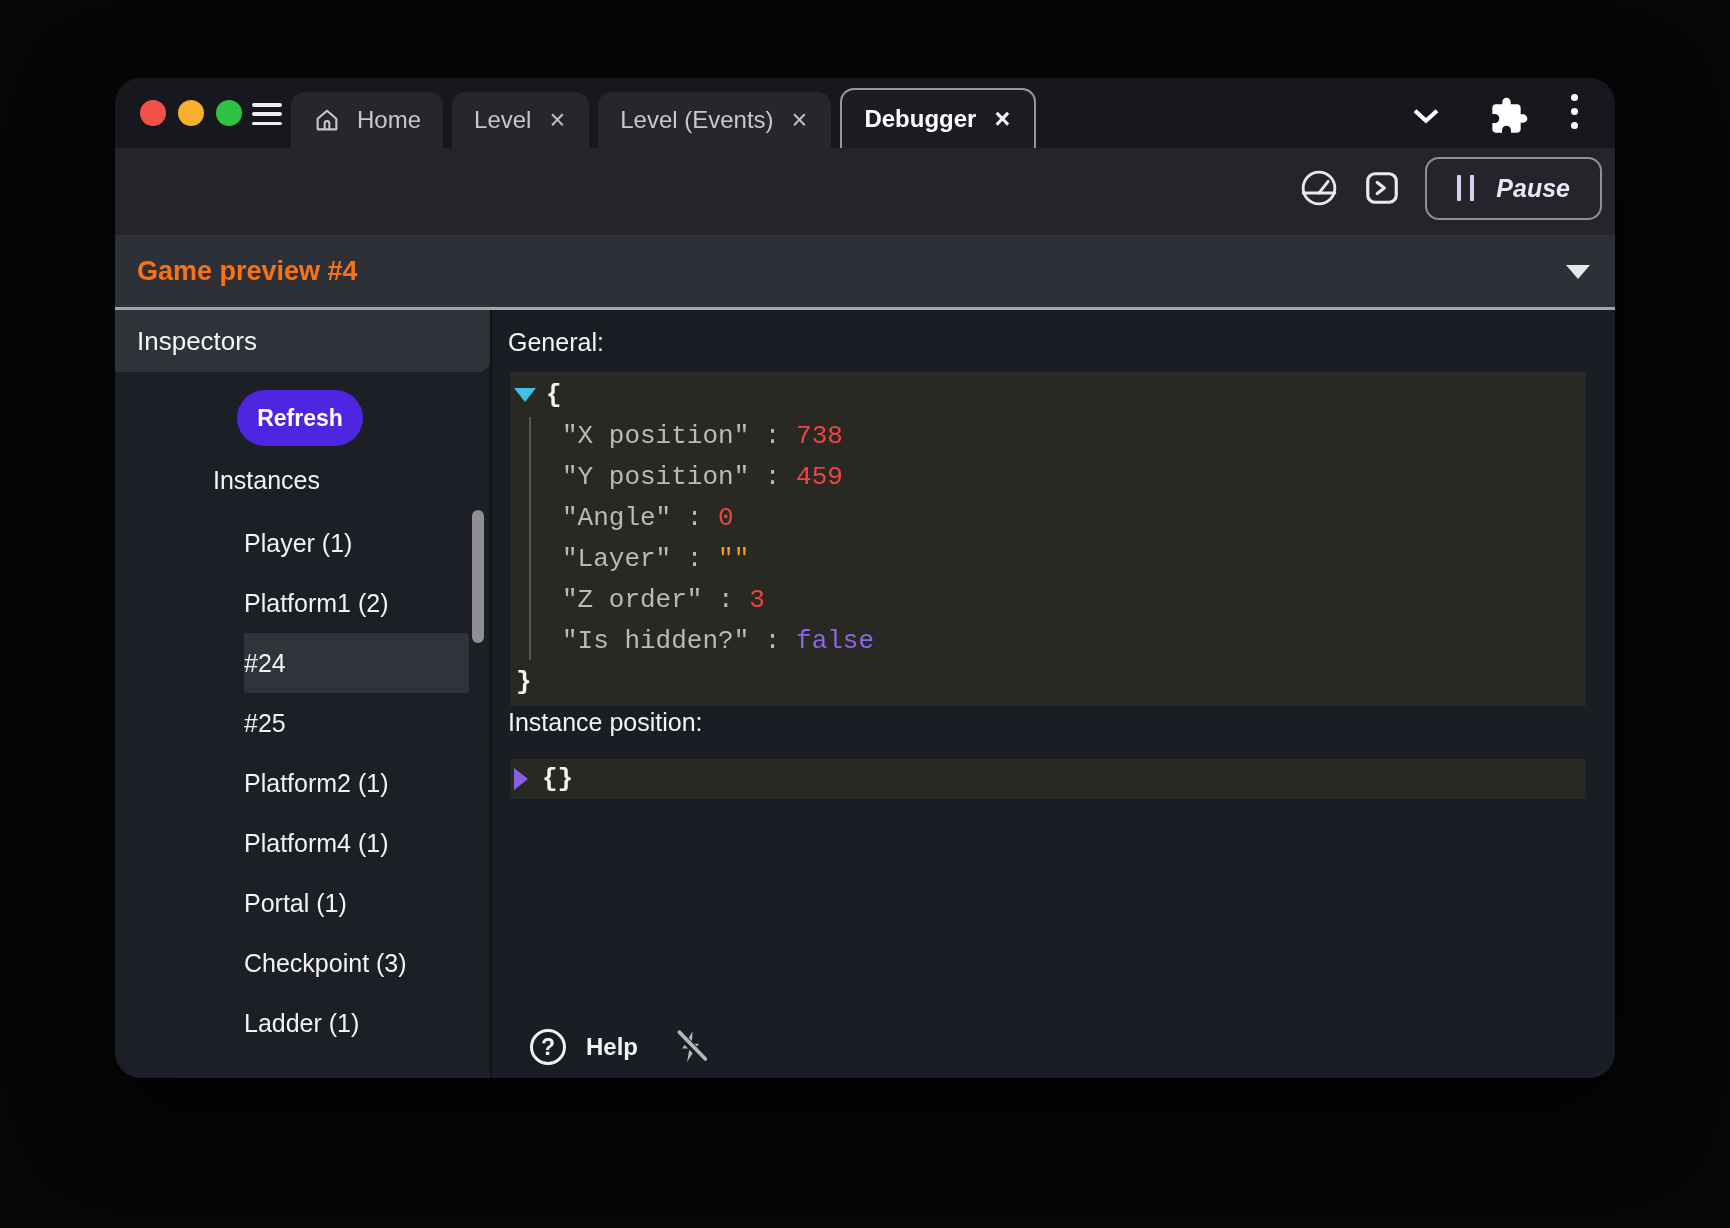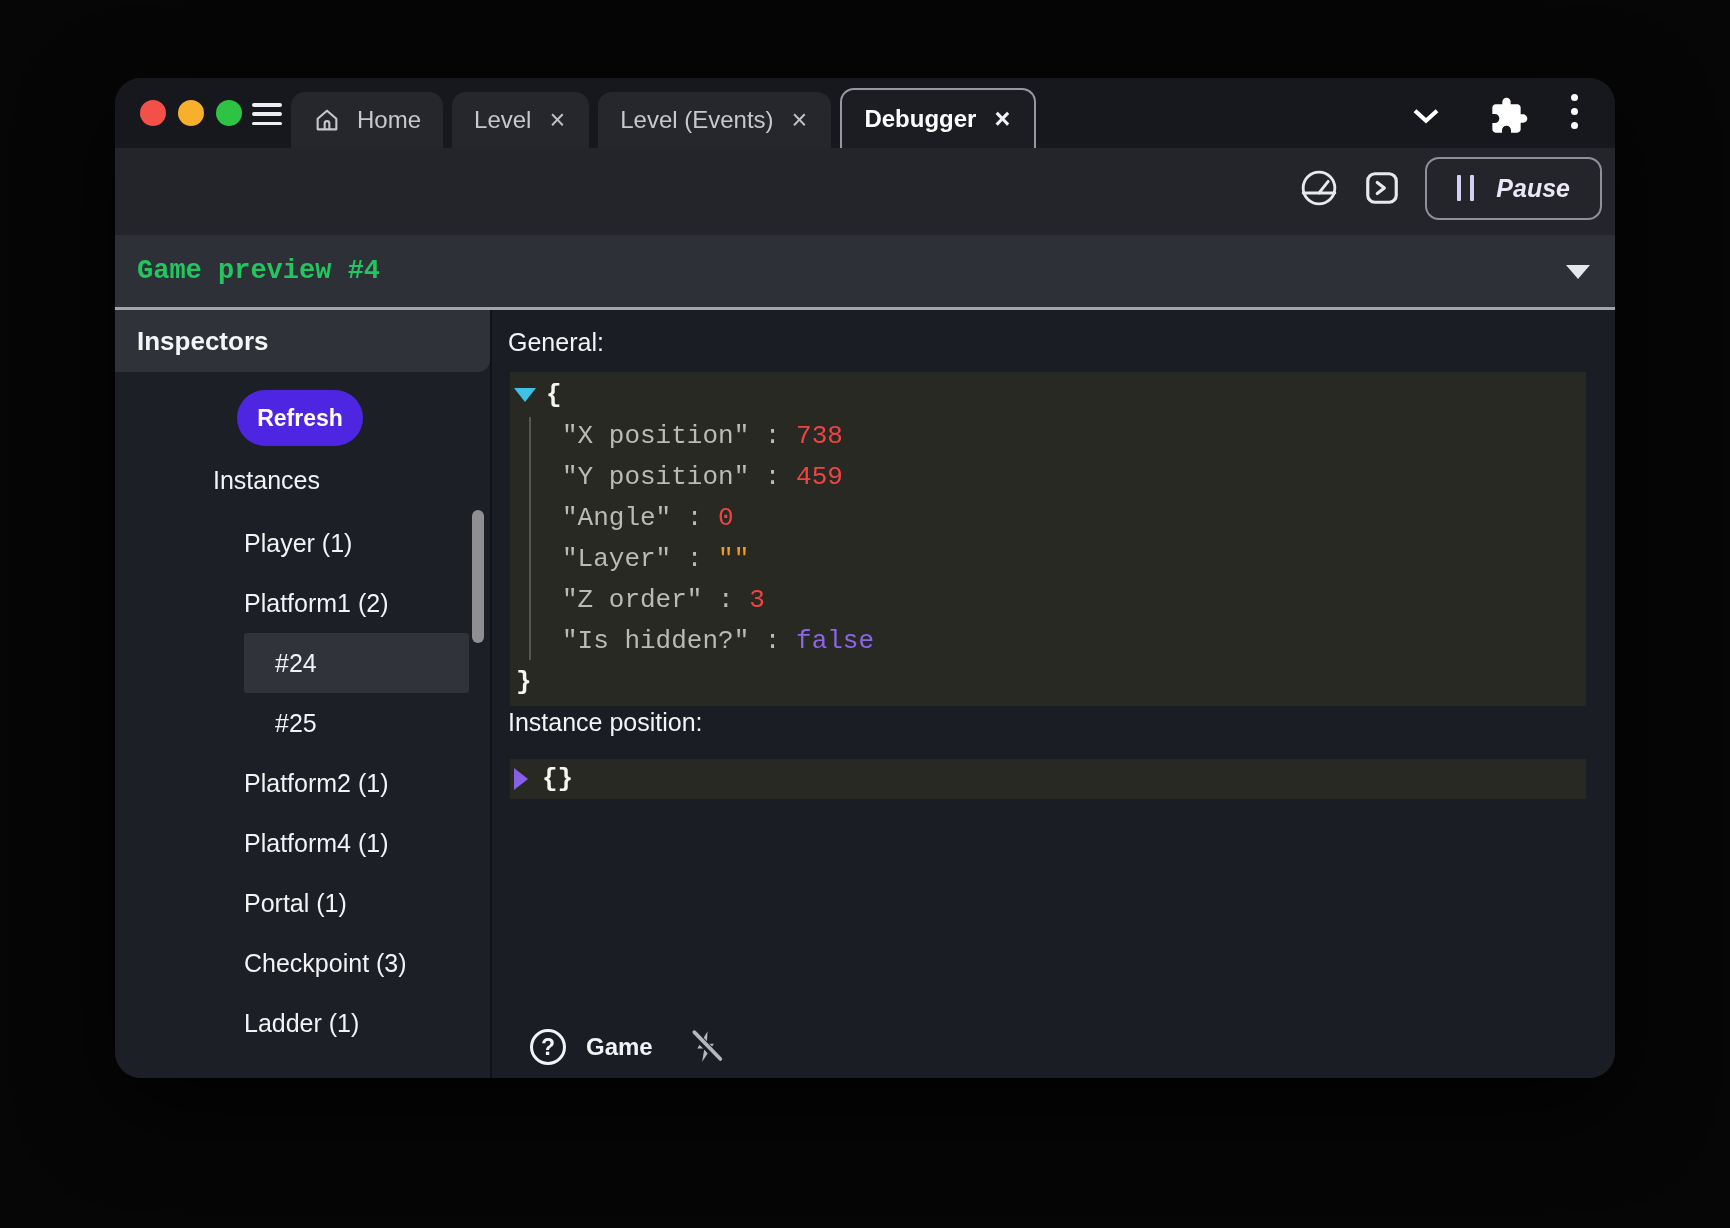--- a/index.html
+++ b/index.html
@@ -29,38 +29,38 @@
   .toolbar-right{position:absolute;right:13px;top:10px;height:60px;display:flex;align-items:center;gap:24px;font-style:italic;}
   .pause-btn{height:59px;border:2px solid #8f9099;border-radius:14px;display:flex;align-items:center;
     gap:22px;padding:0 30px;cursor:pointer;background:transparent;}
   .pause-bars{display:flex;gap:9px;}
   .pause-bars i{width:4px;height:26px;background:#d5cff0;border-radius:1px;}
   .pause-label{font-size:25px;font-weight:bold;color:#ebe7f9;}
   
   .previewbar{position:absolute;left:0;top:157px;width:100%;height:72px;background:#2e3038;
     border-bottom:3px solid #a3a5ac;box-sizing:content-box;cursor:pointer;}
   .preview-title{position:absolute;left:22px;top:0;height:72px;display:flex;align-items:center;
-    font-size:27px;font-weight:bold;color:#22c55e;font-family:Liberation Mono, monospace;}
+    font-size:27px;font-weight:bold;color:#f97316;}
   .preview-caret{position:absolute;right:25px;top:30px;width:0;height:0;
     border-left:12px solid transparent;border-right:12px solid transparent;border-top:14px solid #e6e7eb;}
   
   .content{position:absolute;left:0;top:232px;width:100%;bottom:0;display:flex;}
   .sidebar{position:relative;width:375px;background:#1d1f26;flex:none;}
   .sidebar-header{position:absolute;left:0;top:0;width:100%;height:62px;background:#30323a;
     border-radius:0 0 12px 0;display:flex;align-items:center;padding-left:22px;box-sizing:border-box;
-    font-size:26px;font-weight:700;color:#f4f5f7;}
+    font-size:26px;font-weight:400;color:#f4f5f7;}
   .refresh-btn{position:absolute;left:122px;top:80px;width:126px;height:56px;border-radius:28px;
     background:#4e26e2;border:none;color:#ffffff;font-size:23px;font-weight:bold;
     font-family:"Liberation Sans",sans-serif;cursor:pointer;}
   .instances-label{position:absolute;left:98px;top:150px;height:40px;display:flex;align-items:center;
     font-size:25px;color:#f2f3f5;}
   .tree{position:absolute;left:129px;top:203px;width:225px;}
   .tree-row{height:60px;display:flex;align-items:center;font-size:25px;color:#f2f3f5;
     cursor:pointer;border-radius:3px;box-sizing:border-box;}
-  .tree-row.indent1{padding-left:31px;}
+  .tree-row.indent1{}
   .tree-row.selected{background:#31333a;}
   .v-scroll-thumb{position:absolute;left:357px;top:200px;width:12px;height:133px;border-radius:6px;
     background:#8e8e93;cursor:pointer;}
   .v-divider{width:2px;background:#111218;flex:none;}
   .main{position:relative;flex:1;background:#1b1d24;}
   .section-label{position:absolute;left:16px;font-size:25px;color:#f3f4f6;}
   .lbl-general{top:18px;}
   .lbl-vars{top:398px;}
   
   .code-block{position:absolute;left:18px;right:29px;background:#282922;
@@ -249,21 +249,21 @@
       <div class="section-label lbl-vars">Instance position:</div>
 
       <div class="code-block block-vars">
         <span class="tri-right"></span>
         <span class="brace">{}</span>
       </div>
 
       <div class="help-row">
         <div class="help-btn">
           <span class="help-circle">?</span>
-          <span class="help-label">Game</span>
+          <span class="help-label">Help</span>
         </div>
         <svg class="flash-off" width="38" height="38" viewBox="0 0 24 24">
           <path d="M13 2 L6.5 13 H11 L9.5 21.5 L17 10 H12.5 Z" fill="#b6b7bc"></path>
           <line x1="4" y1="3" x2="20.5" y2="20" stroke="#1b1d24" stroke-width="5"></line>
           <line x1="4.6" y1="2.6" x2="21.1" y2="19.6" stroke="#b6b7bc" stroke-width="2.3" stroke-linecap="round"></line>
         </svg>
       </div>
     </div>
   </div>
 </div>

